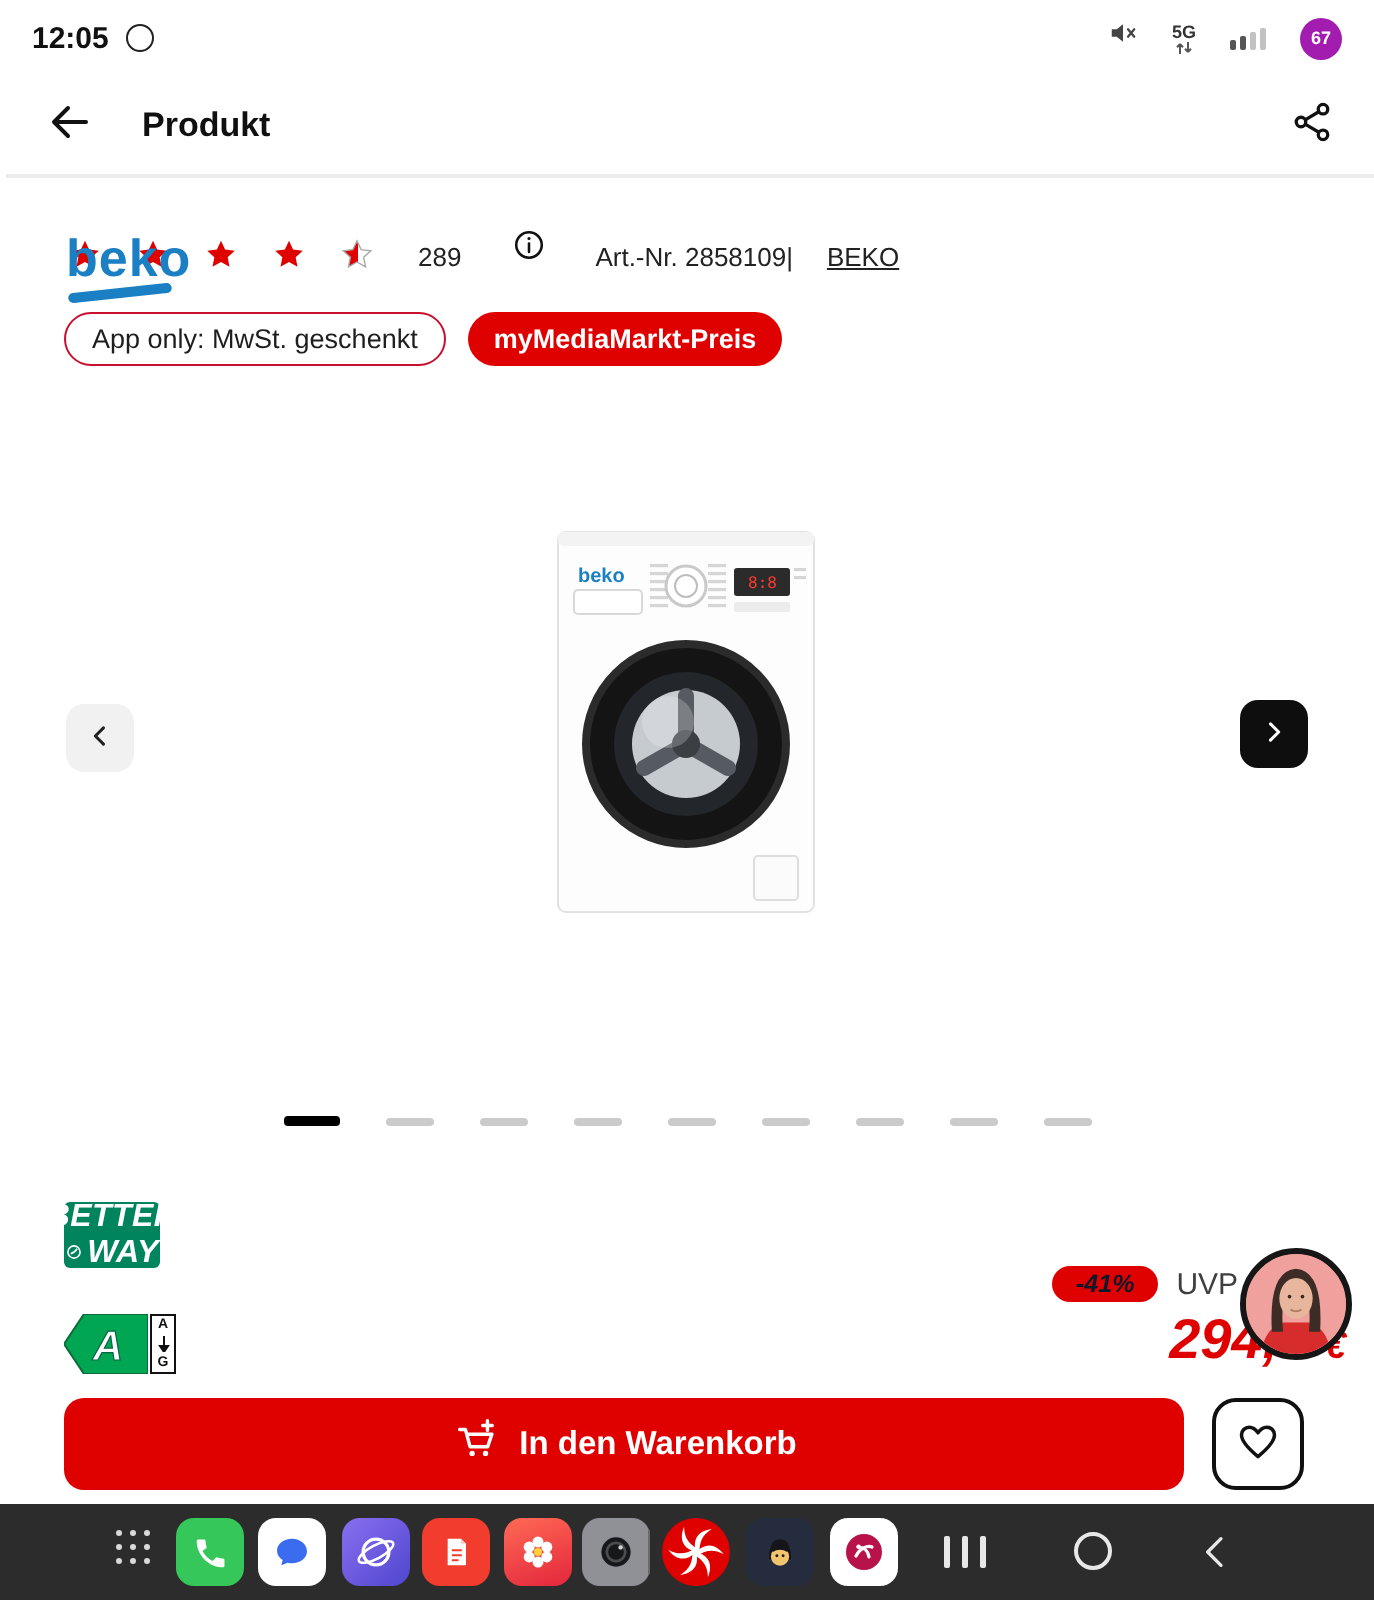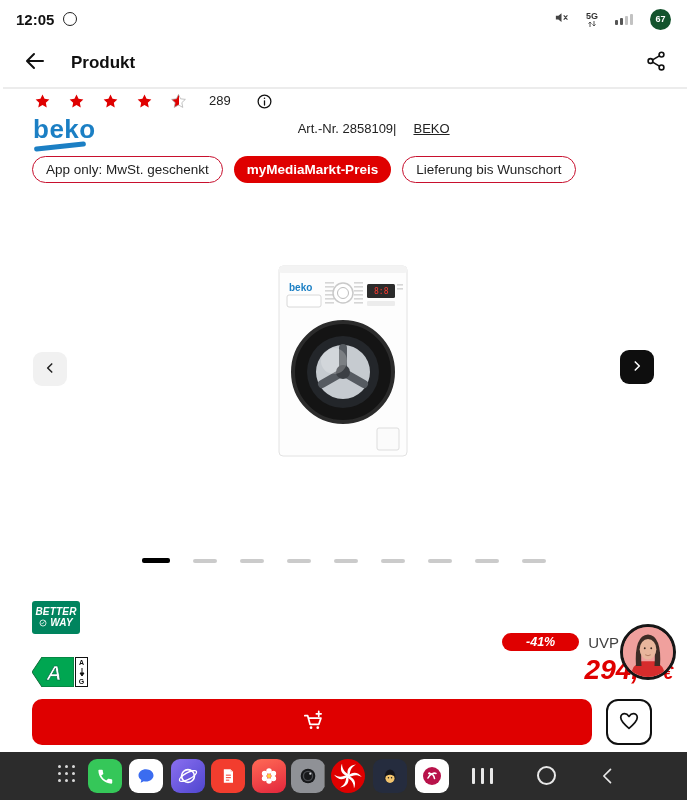--- a/index.html
+++ b/index.html
@@ -12,32 +12,32 @@
   .status-ring{width:12px;height:12px;border:1.6px solid #222;border-radius:50%;margin-left:9px;}
   .status-right{margin-left:auto;display:flex;align-items:center;gap:17px;}
   .net5g{display:flex;flex-direction:column;align-items:center;line-height:1;}
   .net5g b{font-size:9px;font-weight:700;color:#333;}
   .sigbars{display:flex;align-items:flex-end;gap:2px;height:12px;}
   .sigbars i{display:block;width:3px;border-radius:1px;background:#c2c2c2;}
   .sigbars i:nth-child(1){height:5px;background:#555;}
   .sigbars i:nth-child(2){height:7px;background:#555;}
   .sigbars i:nth-child(3){height:9px;}
   .sigbars i:nth-child(4){height:11px;}
-  .batt{width:21px;height:21px;border-radius:50%;background:#14532d;color:#fff;font-size:9px;font-weight:700;
+  .batt{width:21px;height:21px;border-radius:50%;background:#a21caf;color:#fff;font-size:9px;font-weight:700;
         display:flex;align-items:center;justify-content:center;}
 
   
   .appheader{position:absolute;top:38px;left:3px;right:0;height:51px;display:flex;align-items:center;
              padding:0 20px;box-sizing:border-box;border-bottom:2px solid #ececec;background:#fff;}
   .iconbtn{background:none;border:none;padding:0;display:flex;align-items:center;justify-content:center;cursor:pointer;}
   .page-title{margin-left:24px;font-size:17px;font-weight:700;color:#101010;}
   .share-wrap{margin-left:auto;}
 
   
-  .rating-row{position:absolute;top:93px;left:34px;display:flex;align-items:flex-start;gap:17px;}
+  .rating-row{position:absolute;top:93px;left:34px;display:flex;align-items:flex-end;gap:17px;}
   .rating-row .rcount{font-size:13px;color:#222;margin:0 8px 0 5px;}
   .artnr{font-size:13px;color:#222;margin-left:8px;margin-top:28px;}
   .brandlink{text-decoration:underline;color:#222;cursor:pointer;}
 
   
   .bekologo{position:absolute;top:116px;left:33px;width:64px;}
   .bekotext{color:#1b7fc4;font-size:26px;font-weight:800;line-height:1;letter-spacing:.5px;}
   .bekoswoosh{height:5px;width:52px;background:#1b7fc4;border-radius:3px;transform:rotate(-6deg);margin:2px 0 0 1px;}
 
   
@@ -52,31 +52,31 @@
   .nav-arrow{position:absolute;width:34px;height:34px;border-radius:9px;border:none;display:flex;align-items:center;justify-content:center;cursor:pointer;padding:0;}
   .nav-arrow.prev{left:33px;top:157px;background:#f1f1f1;}
   .nav-arrow.next{left:620px;top:155px;background:#0e0e0e;}
   .dots{position:absolute;left:0;right:0;top:363px;display:flex;justify-content:center;align-items:center;gap:23px;}
   .dot{width:24px;height:4px;border-radius:2px;background:#cbcbcb;}
   .dot.active{width:28px;height:5px;background:#000;}
 
   
   .betterway{position:absolute;left:32px;top:601px;width:48px;height:33px;background:#00845e;border-radius:3px;
              color:#fff;display:flex;flex-direction:column;align-items:center;justify-content:center;
-             font-style:italic;font-weight:800;font-size:10px;line-height:1.08;letter-spacing:.2px;cursor:pointer;}
+             font-style:italic;font-weight:800;font-size:16px;line-height:1.08;letter-spacing:.2px;cursor:pointer;}
   .bw2{display:flex;align-items:center;gap:3px;}
   .energy{position:absolute;left:32px;top:657px;display:flex;align-items:center;cursor:pointer;}
   .energy-scale{width:13px;height:30px;border:1px solid #111;box-sizing:border-box;background:#fff;margin-left:1px;
                 display:flex;flex-direction:column;align-items:center;justify-content:space-between;
                 font-size:7px;font-weight:700;color:#111;line-height:1;padding:1px 0;}
 
   
   .price-area{position:absolute;right:14px;top:633px;text-align:right;}
   .price-line1{display:flex;align-items:center;justify-content:flex-end;gap:9px;}
-  .disc{background:#df0000;color:#ffffff;font-style:italic;font-weight:700;font-size:12.5px;border-radius:10px;padding:2px 24px;}
+  .disc{background:#df0000;color:#0f172a;font-style:italic;font-weight:700;font-size:12.5px;border-radius:10px;padding:2px 12px;}
   .uvp{font-size:15px;color:#3f3f3f;}
   .uvp .strike{text-decoration:line-through;}
   .big-price{margin-top:5px;color:#df0000;font-style:italic;font-weight:800;font-size:28px;line-height:1;}
   .big-price sup{font-size:15px;font-weight:800;}
   .big-price .cur{font-size:19px;}
 
   
   .assistant{position:absolute;left:620px;top:624px;width:56px;height:56px;border-radius:50%;
              border:3px solid #161616;box-sizing:border-box;overflow:hidden;z-index:6;cursor:pointer;background:#f0a09d;}
 
@@ -186,21 +186,20 @@
   </div>
 
   <div class="bekologo">
     <div class="bekotext">beko</div>
     <div class="bekoswoosh"></div>
   </div>
 
   <div class="badges">
     <span class="pill outline">App only: MwSt. geschenkt</span>
     <span class="pill filled">myMediaMarkt-Preis</span>
-    <span class="pill outline">Lieferung bis Wunschort</span>
   </div>
 
   <div class="carousel">
     <svg class="machine" viewBox="0 0 132 200">
       <rect x="2" y="6" width="128" height="190" rx="4" fill="#fdfdfd" stroke="#e2e2e2"></rect>
       <rect x="2" y="6" width="128" height="7" rx="3" fill="#f3f3f3"></rect>
       <text x="12" y="31" font-size="10" font-weight="bold" fill="#1b7fc4" font-family="Liberation Sans, sans-serif">beko</text>
       <rect x="10" y="35" width="34" height="12" rx="2" fill="#ffffff" stroke="#d8d8d8"></rect>
       <g fill="#d6d6d6">
         <rect x="48" y="22" width="9" height="1.6"></rect>
@@ -315,20 +314,21 @@
 
   <button class="cartbtn">
     <span>
       <svg width="23" height="23" viewBox="0 0 24 24" fill="none" stroke="#fff" stroke-width="1.8" stroke-linecap="round" stroke-linejoin="round">
         <path d="M4 7h3l2.4 9h9.2l2.2-6.5H8"></path>
         <circle cx="10.5" cy="19.5" r="1.4" fill="#fff" stroke="none"></circle>
         <circle cx="17.5" cy="19.5" r="1.4" fill="#fff" stroke="none"></circle>
         <path d="M18.5 2.5v5M16 5h5"></path>
       </svg>
     </span>
+    <span>In den Warenkorb</span>
   </button>
   <button class="heartbtn">
     <span>
       <svg width="22" height="22" viewBox="0 0 24 24" fill="none" stroke="#111" stroke-width="1.9" stroke-linejoin="round">
         <path d="M12 20C6 15 3 11.5 3 8.2 3 5.6 5 4 7.2 4 9 4 10.6 5 12 7c1.4-2 3-3 4.8-3C19 4 21 5.6 21 8.2c0 3.3-3 6.8-9 11.8z"></path>
       </svg>
     </span>
   </button>
 
   <div class="taskbar">

